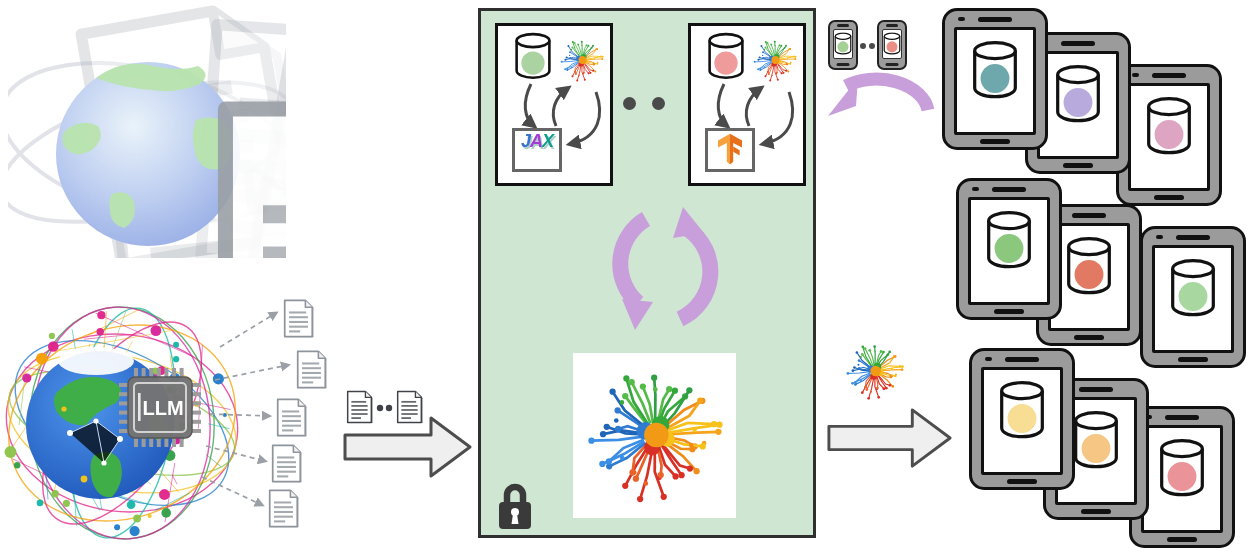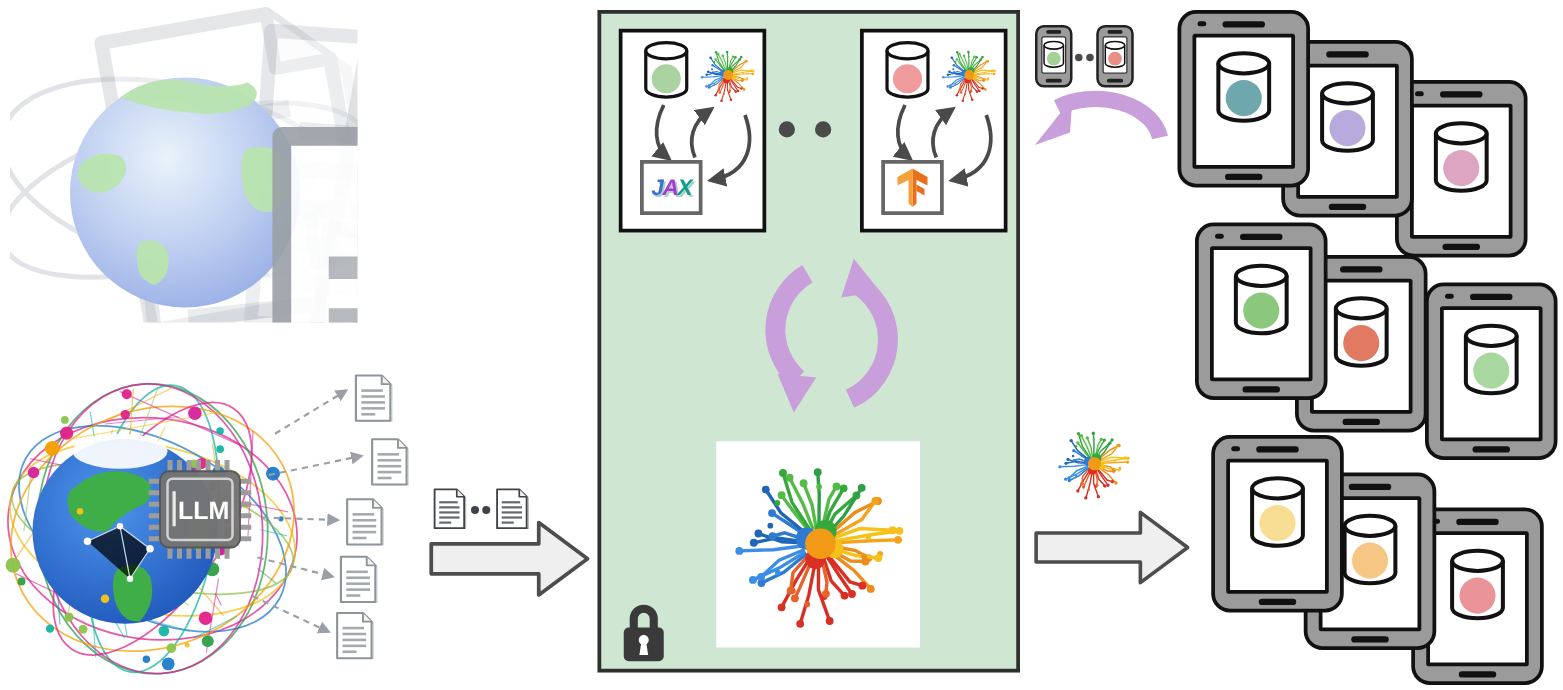--- a/index.html
+++ b/index.html
@@ -6,21 +6,21 @@
   #stage{position:relative;width:1250px;height:552px;background:#fff;overflow:hidden;}
   #stage *{box-sizing:border-box;}
   .abs{position:absolute;}
 
   
   #panel{left:478px;top:8px;width:338px;height:530px;background:#cfe7d2;border:3px solid #2f2f2f;}
   .client-box{position:absolute;top:12px;width:118px;height:163px;background:#fff;border:3px solid #111;}
   .client-box.b1{left:14px;} .client-box.b2{left:207px;}
   .cb-cyl{position:absolute;left:16px;top:6px;width:38px;height:50px;}
   .cb-model{position:absolute;left:60px;top:10px;width:48px;height:48px;}
-  .cb-fw{position:absolute;left:14px;top:102px;width:50px;height:44px;background:#fff;border:3px solid #666;display:flex;align-items:center;justify-content:center;}
+  .cb-fw{position:absolute;left:14px;top:102px;width:50px;height:44px;background:#fff;border:3px solid #666;display:flex;justify-content:center;}
   .cb-arrows{position:absolute;left:0;top:0;width:118px;height:163px;}
   .jax{font-weight:bold;font-style:italic;font-size:18px;letter-spacing:-1px;text-shadow:1.5px 1.5px 0 rgba(20,120,90,.35);}
   .paneldot{position:absolute;width:13px;height:13px;border-radius:50%;background:#4a4a4a;}
   .pd1{left:142px;top:86px;} .pd2{left:171px;top:86px;}
   #cycle{left:107px;top:192px;width:150px;height:135px;}
   #model-square{left:92px;top:342px;width:163px;height:165px;background:#fff;}
   #model-square svg{display:block;margin:7px auto 0;}
   #lock{left:16px;top:466px;width:36px;height:54px;}
 
   

